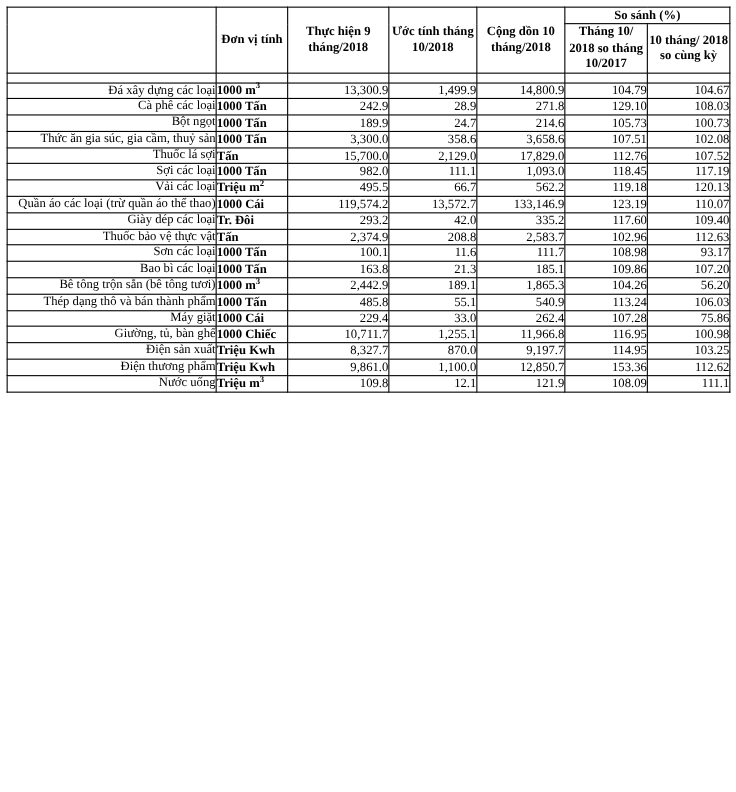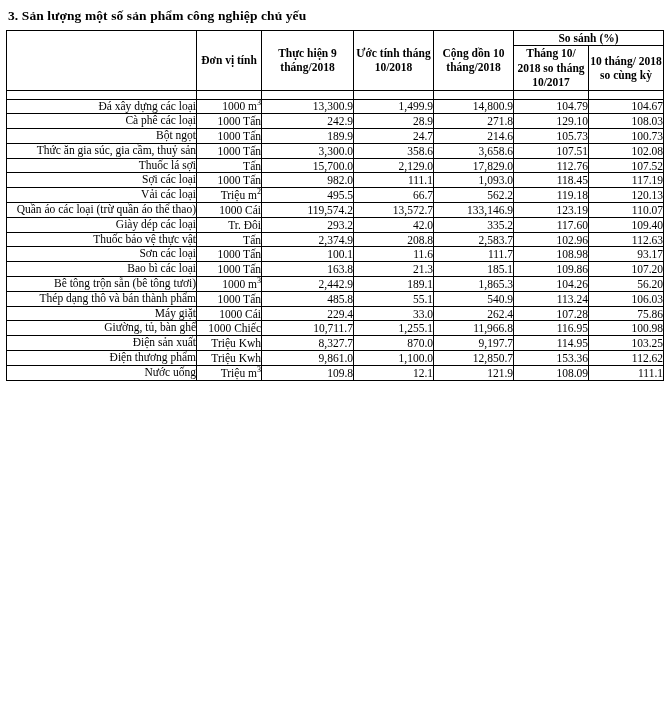--- a/index.html
+++ b/index.html
@@ -49,23 +49,24 @@
     font-weight: bold;
     text-align: center;
     padding: 4px 3px;
   }
   td.name {
     text-align: right;
     padding: 5px 4px 5px 5px;
     line-height: 1.2;
   }
   td.unit {
-    text-align: right;
+    text-align: left;
     padding: 5px 2px;
     white-space: nowrap;
+    font-weight: bold;
   }
   td.num {
     text-align: right;
     padding: 5px 7px 5px 2px;
     white-space: nowrap;
   }
   .spacer-row td {
     height: 8px;
     padding: 0;
   }
@@ -80,21 +81,20 @@
   col.c-v2   { width: 80px; }
   col.c-v3   { width: 80px; }
   col.c-v4   { width: 75px; }
   col.c-v5   { width: 75px; }
 </style>
 </head>
 <body>
 
 <div class="page">
 
-  <div class="doc-title">3. Sản lượng một số sản phẩm công nghiệp chủ yếu</div>
 
   <table class="data">
     <colgroup>
       <col class="c-name">
       <col class="c-unit">
       <col class="c-v1">
       <col class="c-v2">
       <col class="c-v3">
       <col class="c-v4">
       <col class="c-v5">

